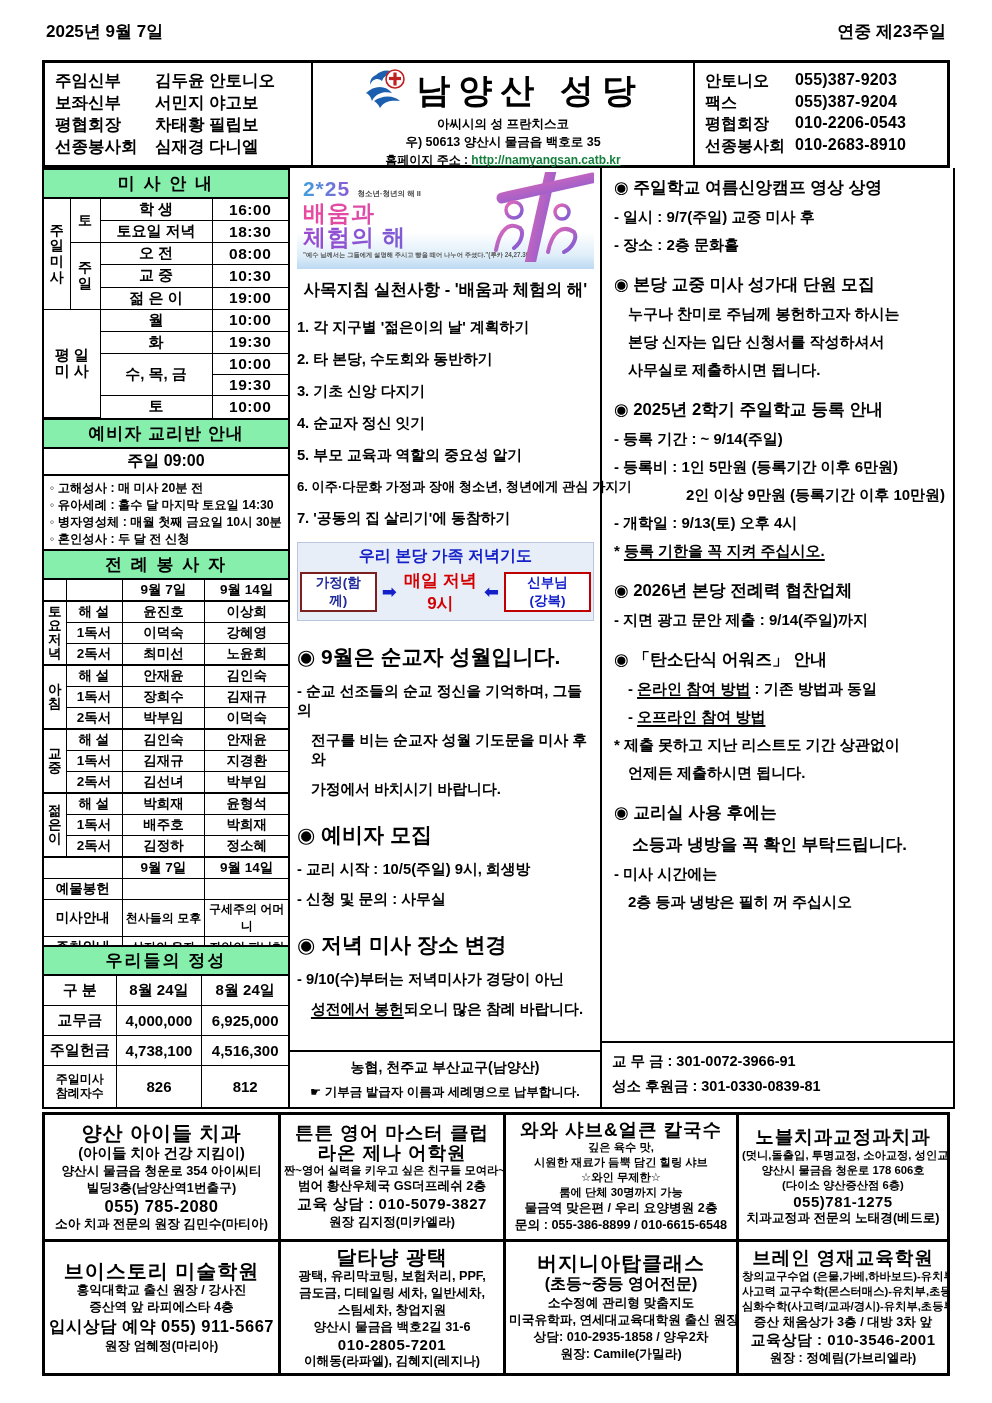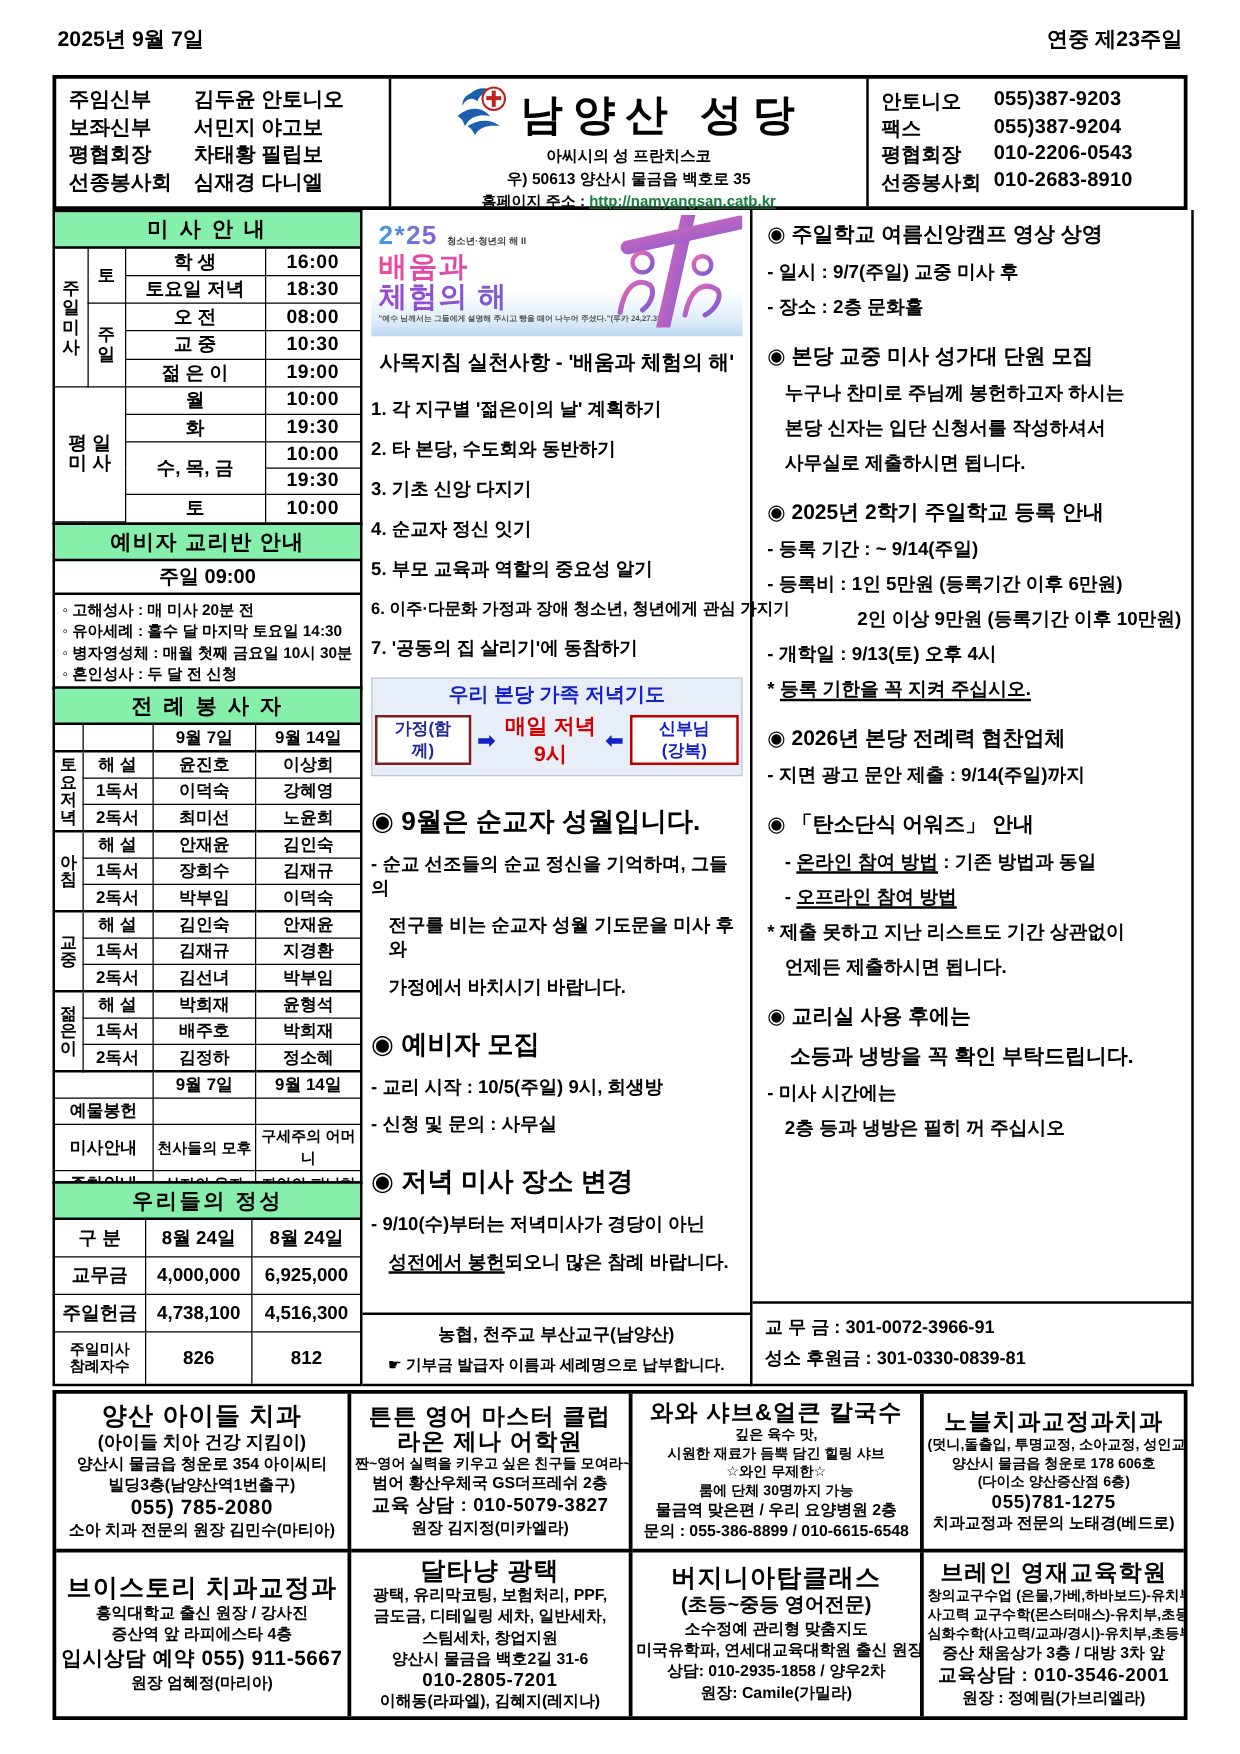--- a/index.html
+++ b/index.html
@@ -556,21 +556,21 @@
     <div class="ad lastcol">
       <div class="ad-title sm">노블치과교정과치과</div>
       <div class="ad-line xs">(덧니,돌출입, 투명교정, 소아교정, 성인교정)</div>
       <div class="ad-line xs">양산시 물금읍 청운로 178 606호</div>
       <div class="ad-line xs">(다이소 양산증산점 6층)</div>
       <div class="ad-phone sm">055)781-1275</div>
       <div class="ad-line">치과교정과 전문의 노태경(베드로)</div>
     </div>
 
     <div class="ad lastrow">
-      <div class="ad-title">브이스토리 치과교정과</div>
+      <div class="ad-title">브이스토리 미술학원</div>
       <div class="ad-line">홍익대학교 출신 원장 / 강사진</div>
       <div class="ad-line">증산역 앞 라피에스타 4층</div>
       <div class="ad-phone">입시상담 예약 055) 911-5667</div>
       <div class="ad-line">원장 엄혜정(마리아)</div>
     </div>
 
     <div class="ad lastrow">
       <div class="ad-title">달타냥 광택</div>
       <div class="ad-line">광택, 유리막코팅, 보험처리, PPF,</div>
       <div class="ad-line">금도금, 디테일링 세차, 일반세차,</div>

